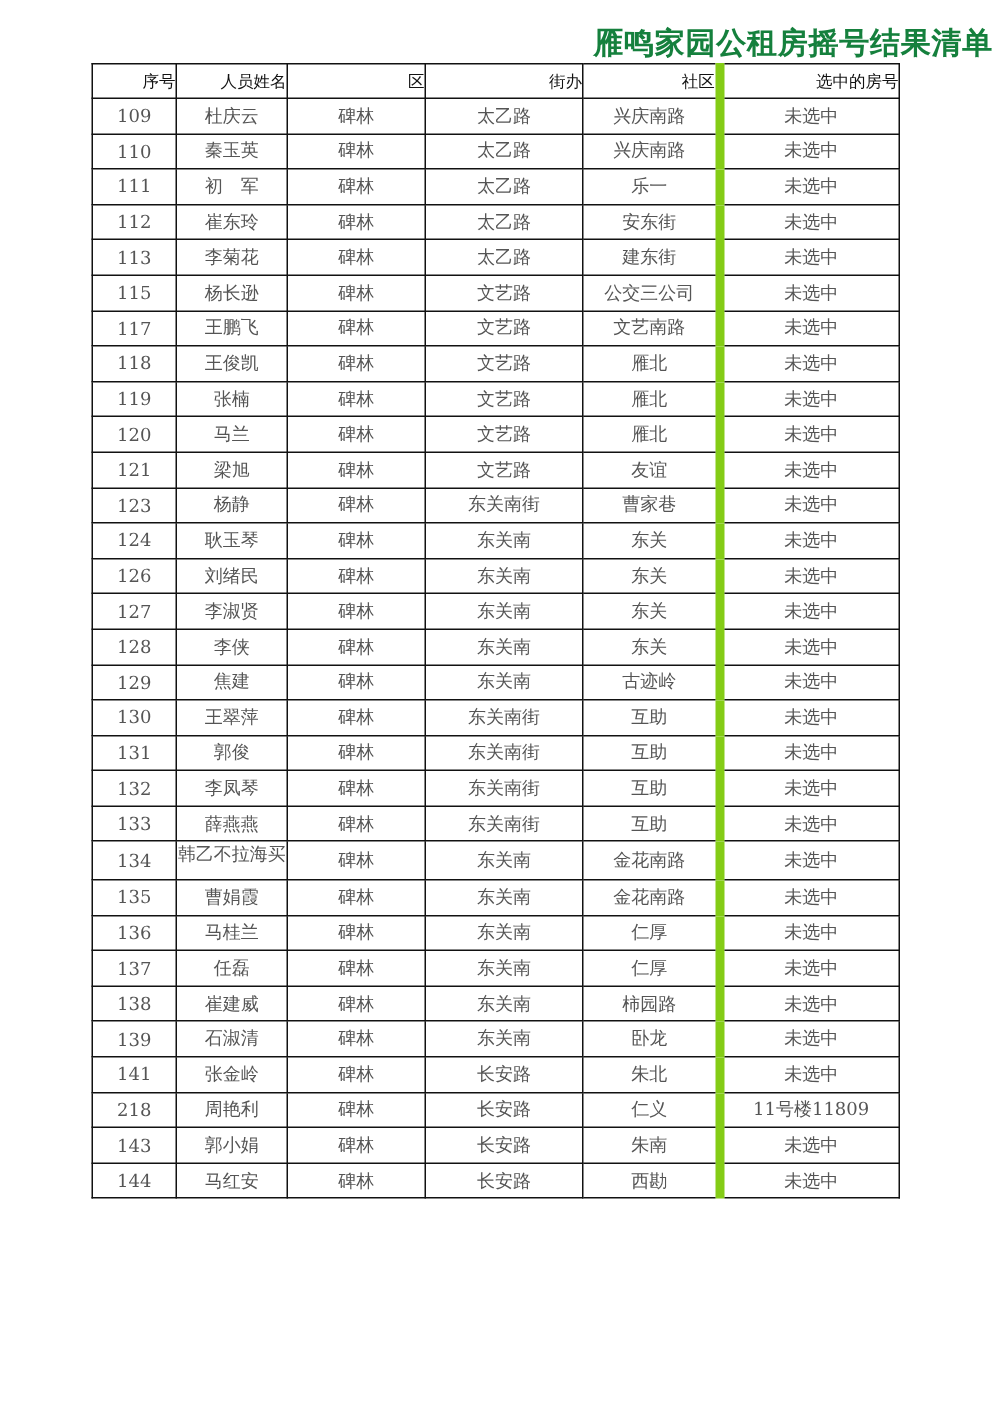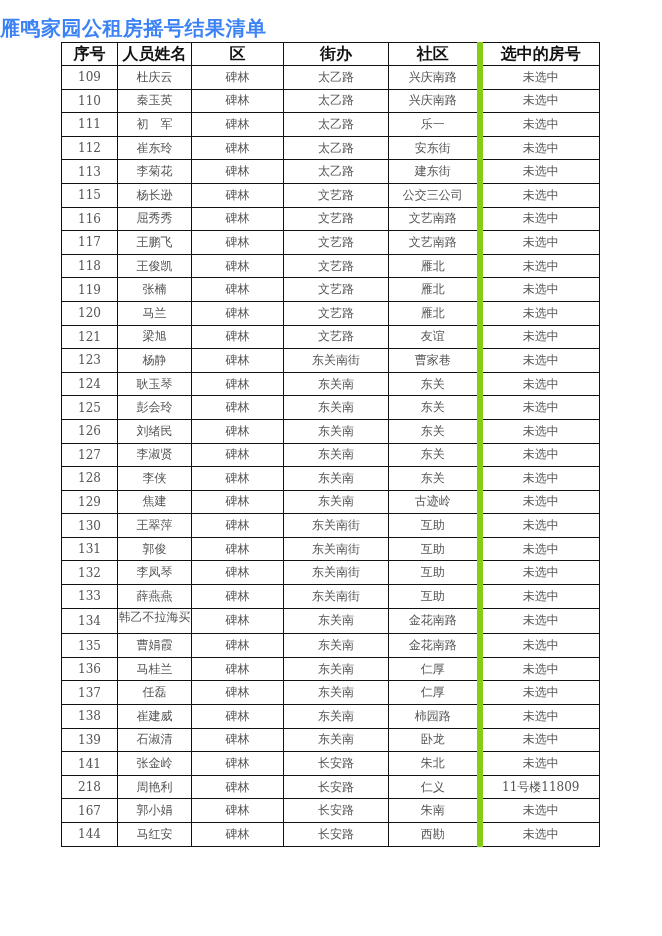--- a/index.html
+++ b/index.html
@@ -1,26 +1,26 @@
 <!DOCTYPE html>
 <html><head>
 <meta charset="utf-8">
 <style>
   html, body { margin: 0; padding: 0; background: #ffffff; }
   body { width: 662px; height: 936px; position: relative; overflow: hidden;
          font-family: "DejaVu Serif", "Liberation Serif", serif; color: #333; }
-  .title { position: absolute; top: 14px; left: 0; width: 662px; text-align: left;
+  .title { position: absolute; top: 14px; left: 0; width: 662px; text-align: right;
            font-family: "DejaVu Sans", "Liberation Sans", sans-serif;
-           font-size: 20px; font-weight: bold; color: #3b82f6; letter-spacing: 0.5px; line-height: 28px; }
+           font-size: 20px; font-weight: bold; color: #15803d; letter-spacing: 0.5px; line-height: 28px; }
   table.grid { position: absolute; left: 61px; top: 42px; border-collapse: collapse;
                table-layout: fixed; width: 538px; }
   table.grid th, table.grid td { border: 1px solid #111; text-align: center; padding: 0;
                overflow: hidden; white-space: nowrap; }
   table.grid th { height: 22px; font-family: "DejaVu Sans", "Liberation Sans", sans-serif;
-               font-size: 16px; font-weight: bold; color: #111; }
+               font-size: 11px; font-weight: normal; color: #111; text-align: right; }
   table.grid td { height: 22.6px; font-size: 12px; color: #555; }
   table.grid td.wrap { white-space: normal; line-height: 13px; vertical-align: top; padding-top: 2px; }
   table.grid .thick { border-left: 6px solid #84cc16; }
   .cellclip { display: block; height: 22px; overflow: hidden; }
 </style>
 </head>
 <body>
 
 <div class="title">雁鸣家园公租房摇号结果清单</div>
 
@@ -86,28 +86,20 @@
       </tr>
       <tr>
         <td>115</td>
         <td>杨长逊</td>
         <td>碑林</td>
         <td>文艺路</td>
         <td>公交三公司</td>
         <td class="thick">未选中</td>
       </tr>
       <tr>
-        <td>116</td>
-        <td>屈秀秀</td>
-        <td>碑林</td>
-        <td>文艺路</td>
-        <td>文艺南路</td>
-        <td class="thick">未选中</td>
-      </tr>
-      <tr>
         <td>117</td>
         <td>王鹏飞</td>
         <td>碑林</td>
         <td>文艺路</td>
         <td>文艺南路</td>
         <td class="thick">未选中</td>
       </tr>
       <tr>
         <td>118</td>
         <td>王俊凯</td>
@@ -144,28 +136,20 @@
         <td>123</td>
         <td>杨静</td>
         <td>碑林</td>
         <td>东关南街</td>
         <td>曹家巷</td>
         <td class="thick">未选中</td>
       </tr>
       <tr>
         <td>124</td>
         <td>耿玉琴</td>
-        <td>碑林</td>
-        <td>东关南</td>
-        <td>东关</td>
-        <td class="thick">未选中</td>
-      </tr>
-      <tr>
-        <td>125</td>
-        <td>彭会玲</td>
         <td>碑林</td>
         <td>东关南</td>
         <td>东关</td>
         <td class="thick">未选中</td>
       </tr>
       <tr>
         <td>126</td>
         <td>刘绪民</td>
         <td>碑林</td>
         <td>东关南</td>
@@ -288,21 +272,21 @@
       </tr>
       <tr>
         <td>218</td>
         <td>周艳利</td>
         <td>碑林</td>
         <td>长安路</td>
         <td>仁义</td>
         <td class="thick">11号楼11809</td>
       </tr>
       <tr>
-        <td>167</td>
+        <td>143</td>
         <td>郭小娟</td>
         <td>碑林</td>
         <td>长安路</td>
         <td>朱南</td>
         <td class="thick">未选中</td>
       </tr>
       <tr>
         <td>144</td>
         <td>马红安</td>
         <td>碑林</td>

